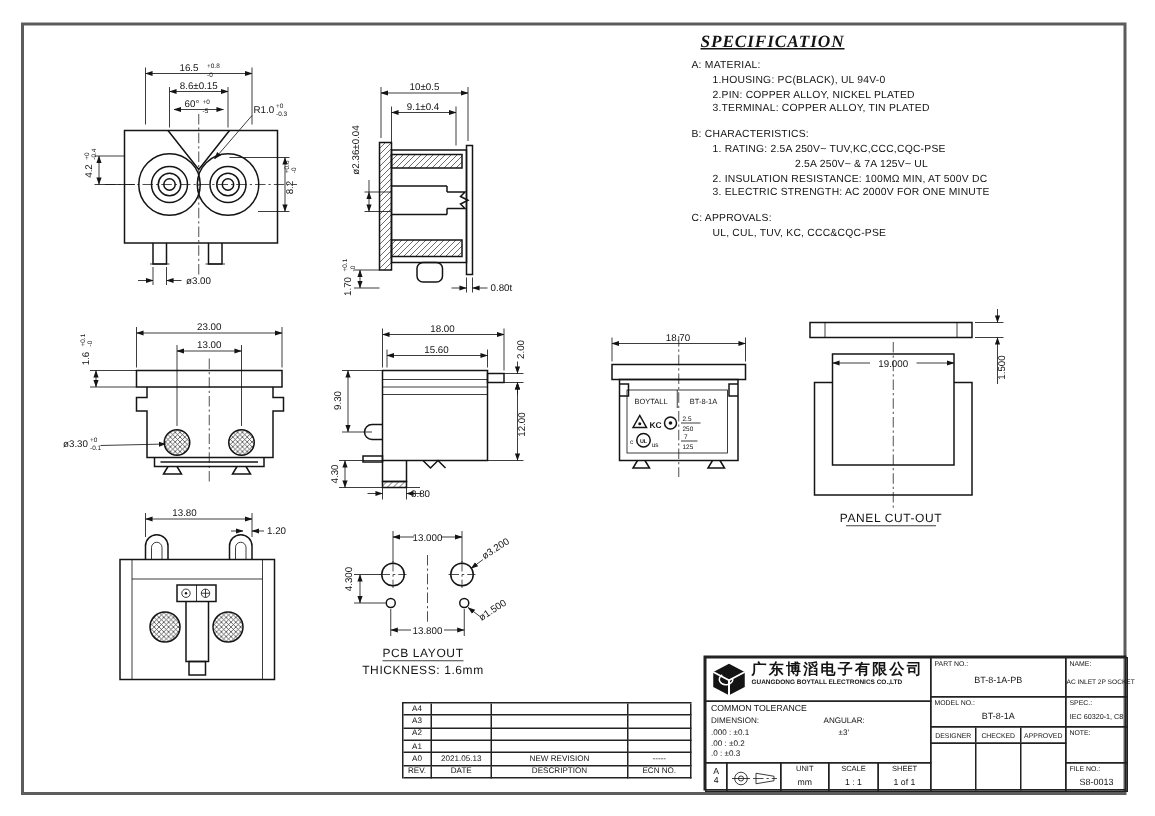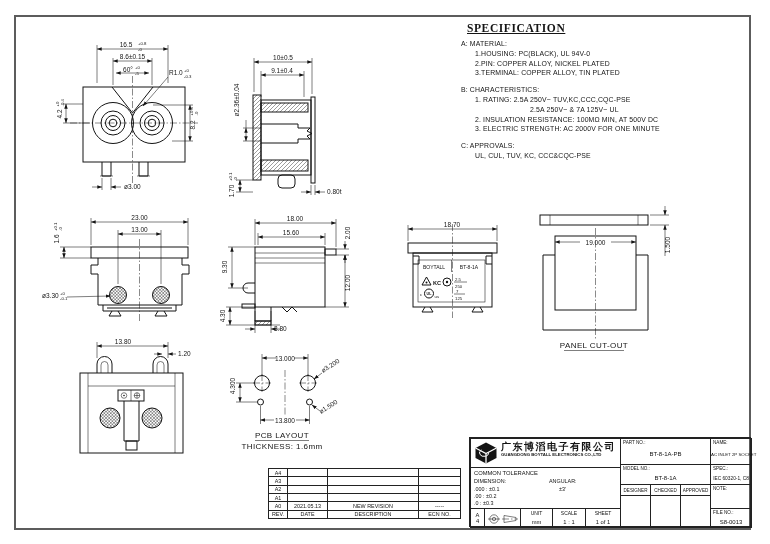--- a/index.html
+++ b/index.html
@@ -18,21 +18,21 @@
   .d{font-size:6.5px;text-anchor:middle;}
   .ds{font-size:6.5px;text-anchor:start;}
   .tl{font-size:4.3px;text-anchor:start;}
   .lb{font-size:8px;text-anchor:middle;letter-spacing:.4px;}
   .mk{font-size:5px;text-anchor:middle;}
   .mkb{font-size:5.6px;text-anchor:middle;font-weight:bold;}
   .fr{font-size:4.3px;text-anchor:start;}
   .ulb{font-size:3.6px;text-anchor:middle;font-weight:bold;}
 
   .spec{position:absolute;left:461px;top:22px;width:296px;}
-  .spec-title{font-size:11.5px;font-weight:bold;text-decoration:underline;
+  .spec-title{font-size:11.5px;font-weight:bold;font-style:italic;text-decoration:underline;
               font-family:"Liberation Serif",serif;letter-spacing:.6px;margin:0 0 5px 6px;}
   .sline{font-size:6.9px;line-height:9.8px;white-space:nowrap;letter-spacing:.15px;}
   .ghead{margin-top:7px;}
   .ind1{padding-left:14px;}
   .ind2{padding-left:69px;}
 
   .rev{position:absolute;left:268px;top:468px;width:192px;display:grid;
        grid-template-columns:19px 40px 91px 42px;grid-auto-rows:8.33px;
        border-left:1px solid #222;border-top:1px solid #222;font-size:5.4px;}
   .rev>div{border-right:1px solid #222;border-bottom:1px solid #222;

